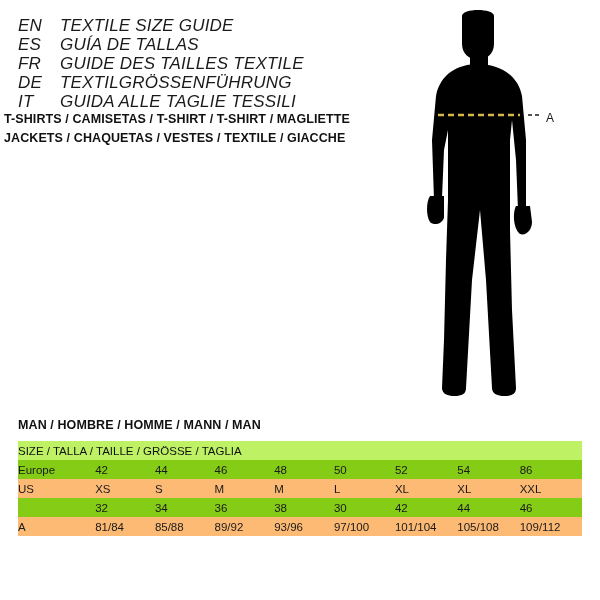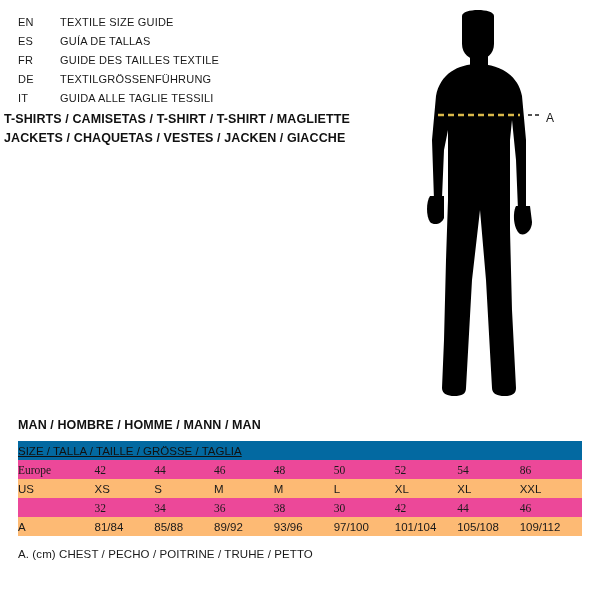--- a/index.html
+++ b/index.html
@@ -25,22 +25,23 @@
   .lang-block {
     position: absolute;
     left: 18px;
     top: 16px;
     width: 360px;
   }
   .lang-row {
     display: flex;
     align-items: baseline;
     height: 19px;
-    font-size: 11px;
+    font-size: 17px;
     letter-spacing: 0.2px;
+    font-style: italic;
   }
   .lang-code {
     width: 42px;
     flex: 0 0 42px;
     color: #1a1a1a;
   }
   .lang-text {
     color: #1a1a1a;
   }
 
@@ -98,28 +99,26 @@
     border-collapse: collapse;
     font-size: 11.5px;
   }
   table.size-table td {
     padding: 0;
     height: 19px;
     vertical-align: middle;
     color: #1a1a1a;
   }
   table.size-table tr.header-row td {
-    background: #0369a1;
+    background: #bef264;
     font-size: 11.5px;
     color: #111;
-    text-decoration: underline;
   }
   table.size-table tr.shade td {
-    background: #ec4899;
-    font-family: Liberation Serif, serif;
+    background: #84cc16;
   }
   table.size-table tr.plain td {
     background: #fdba74;
   }
   td.label-col {
     width: 88px;
     padding-left: 2px;
   }
   td.val {
     width: 68px;
@@ -159,21 +158,21 @@
       <span class="lang-text">TEXTILGRÖSSENFÜHRUNG</span>
     </div>
     <div class="lang-row">
       <span class="lang-code">IT</span>
       <span class="lang-text">GUIDA ALLE TAGLIE TESSILI</span>
     </div>
   </div>
 
   <div class="cat-block">
     <div class="cat-line">T-SHIRTS / CAMISETAS / T-SHIRT / T-SHIRT / MAGLIETTE</div>
-    <div class="cat-line">JACKETS / CHAQUETAS / VESTES / JACKEN / GIACCHE</div>
+    <div class="cat-line">JACKETS / CHAQUETAS / VESTES / TEXTILE / GIACCHE</div>
   </div>
 
   <div class="figure-wrap">
     <svg width="200" height="400" viewBox="0 0 200 400" xmlns="http://www.w3.org/2000/svg">
 
       <path d="M62 6 C62 -2 94 -2 94 6 L94 34 C94 44 86 50 78 50 C70 50 62 44 62 34 Z" fill="#000000"></path>
 
       <path d="M70 46 L88 46 L88 60 L70 60 Z" fill="#000000"></path>
 
       <path d="M78 54
@@ -264,15 +263,14 @@
         <td class="val">89/92</td>
         <td class="val">93/96</td>
         <td class="val">97/100</td>
         <td class="val">101/104</td>
         <td class="val">105/108</td>
         <td class="val">109/112</td>
       </tr>
     </tbody>
   </table>
 
-  <div class="footnote">A. (cm) CHEST / PECHO / POITRINE / TRUHE / PETTO</div>
 
 </div>
 
 </body></html>

